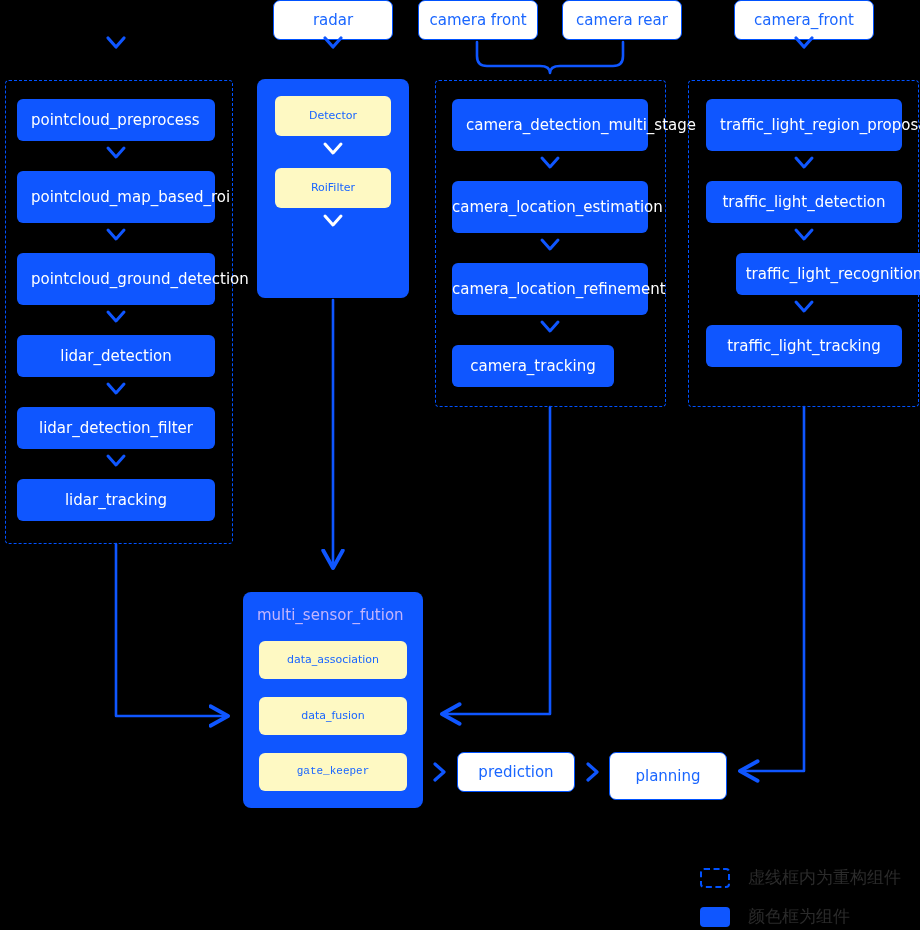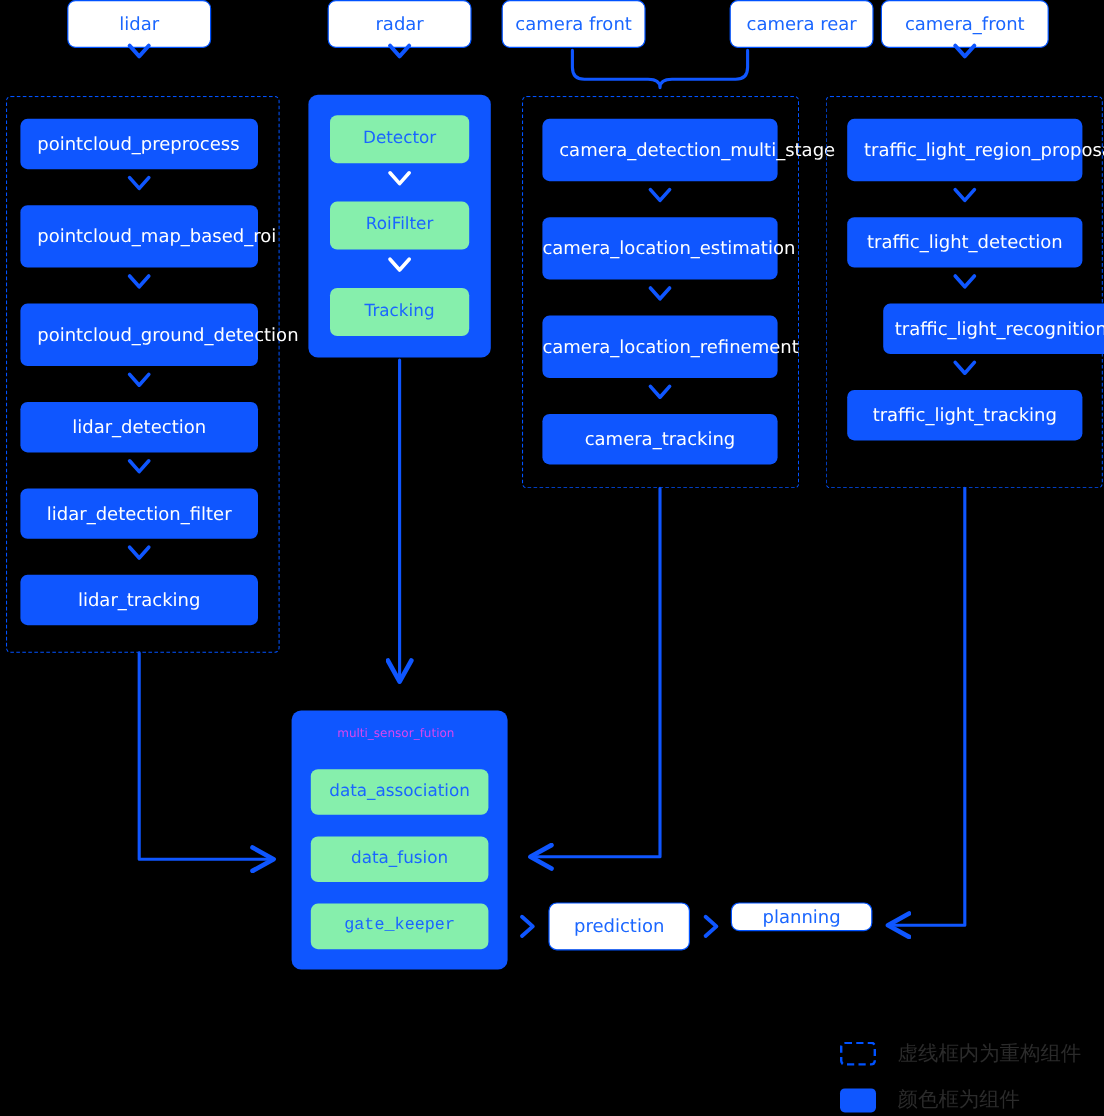--- a/index.html
+++ b/index.html
@@ -24,35 +24,35 @@
 
   
   .comp{
     background:#0f56ff;color:#ffffff;font-size:15px;
     padding:0 14px;border-radius:6px;text-align:left;
   }
   .comp.center{text-align:center;padding:0;justify-content:center;}
 
   
   .inner{
-    background:#86efac;color:#1a66ff;font-size:14px;
+    background:#fef9c3;color:#1a66ff;font-size:11px;
     border-radius:6px;justify-content:center;text-align:center;
   }
 
   
   .group-solid{
     position:absolute;box-sizing:border-box;background:#0f56ff;border-radius:8px;
   }
   
   .group-dashed{
     position:absolute;box-sizing:border-box;
     border:1.5px dashed #0052ff;border-radius:4px;background:transparent;
   }
   .group-title{
-    position:absolute;color:#d946ef;font-size:10px;white-space:nowrap;margin-left:24px;
+    position:absolute;color:#c4b5fd;font-size:15px;white-space:nowrap;
   }
 
   
   .chev{position:absolute;}
   .chev svg{display:block;}
 
   
   .legend-row{position:absolute;display:flex;align-items:center;}
   .legend-swatch-dashed{
     width:30px;height:20px;border:2px dashed #0052ff;border-radius:4px;
@@ -86,33 +86,30 @@
 
     <path d="M116,544 L116,716 L228,716" fill="none" stroke="#0f56ff" stroke-width="2.6" stroke-linecap="round" stroke-linejoin="round" marker-end="url(#arr)"></path>
 
     <path d="M333,300 L333,568" fill="none" stroke="#0f56ff" stroke-width="2.6" stroke-linecap="round" stroke-linejoin="round" marker-end="url(#arr)"></path>
 
     <path d="M550,407 L550,714 L442,714" fill="none" stroke="#0f56ff" stroke-width="2.6" stroke-linecap="round" stroke-linejoin="round" marker-end="url(#arr)"></path>
 
     <path d="M804,407 L804,771 L740,771" fill="none" stroke="#0f56ff" stroke-width="2.6" stroke-linecap="round" stroke-linejoin="round" marker-end="url(#arr)"></path>
   </svg>
 
-  <div class="node src" style="left:56px;top:0px;width:120px;height:40px;">
-    <span class="lbl">lidar</span>
-  </div>
 
   <div class="node src" style="left:273px;top:0px;width:120px;height:40px;">
     <span class="lbl">radar</span>
   </div>
 
   <div class="node src" style="left:418px;top:0px;width:120px;height:40px;">
     <span class="lbl">camera front</span>
   </div>
 
-  <div class="node src" style="left:562px;top:0px;width:120px;height:40px;margin-left:46px;">
+  <div class="node src" style="left:562px;top:0px;width:120px;height:40px;">
     <span class="lbl">camera rear</span>
   </div>
 
   <div class="node src" style="left:734px;top:0px;width:140px;height:40px;">
     <span class="lbl">camera_front</span>
   </div>
 
   <div class="chev" style="left:104px;top:32px;">
     <svg width="24" height="22" viewBox="0 0 24 22">
         <path d="M4,6 L12,15 L20,6" fill="none" stroke="#0f56ff" stroke-width="3.2" stroke-linecap="round" stroke-linejoin="round"></path>
@@ -193,23 +190,20 @@
 
   <div class="node inner" style="left:275px;top:168px;width:116px;height:40px;">
     <span class="lbl">RoiFilter</span>
   </div>
   <div class="chev" style="left:321px;top:211px;">
     <svg width="24" height="20" viewBox="0 0 24 20">
         <path d="M4,5 L12,14 L20,5" fill="none" stroke="#ffffff" stroke-width="3" stroke-linecap="round" stroke-linejoin="round"></path>
       </svg>
   </div>
 
-  <div class="node inner" style="left:275px;top:240px;width:116px;height:40px;">
-    <span class="lbl">Tracking</span>
-  </div>
 
   <div class="group-dashed" style="left:435px;top:80px;width:231px;height:327px;"></div>
 
   <div class="node comp" style="left:452px;top:99px;width:196px;height:52px;">
     <span class="lbl">camera_detection_multi_stage</span>
   </div>
   <div class="chev" style="left:538px;top:153px;">
     <svg width="24" height="20" viewBox="0 0 24 20">
         <path d="M4,5 L12,14 L20,5" fill="none" stroke="#0f56ff" stroke-width="3" stroke-linecap="round" stroke-linejoin="round"></path>
       </svg>
@@ -226,21 +220,21 @@
 
   <div class="node comp center" style="left:452px;top:263px;width:196px;height:52px;">
     <span class="lbl">camera_location_refinement</span>
   </div>
   <div class="chev" style="left:538px;top:317px;">
     <svg width="24" height="20" viewBox="0 0 24 20">
         <path d="M4,5 L12,14 L20,5" fill="none" stroke="#0f56ff" stroke-width="3" stroke-linecap="round" stroke-linejoin="round"></path>
       </svg>
   </div>
 
-  <div class="node comp center" style="left:452px;top:345px;width:196px;height:42px;">
+  <div class="node comp center" style="left:452px;top:345px;width:162px;height:42px;">
     <span class="lbl">camera_tracking</span>
   </div>
 
   <div class="group-dashed" style="left:688px;top:80px;width:231px;height:327px;"></div>
 
   <div class="node comp" style="left:706px;top:99px;width:196px;height:52px;">
     <span class="lbl">traffic_light_region_proposal</span>
   </div>
   <div class="chev" style="left:792px;top:153px;">
     <svg width="24" height="20" viewBox="0 0 24 20">
@@ -292,21 +286,21 @@
   <div class="node src" style="left:457px;top:752px;width:118px;height:40px;">
     <span class="lbl">prediction</span>
   </div>
 
   <div class="chev" style="left:583px;top:760px;">
     <svg width="18" height="24" viewBox="0 0 18 24">
         <path d="M5,4 L14,12 L5,20" fill="none" stroke="#0f56ff" stroke-width="3.2" stroke-linecap="round" stroke-linejoin="round"></path>
       </svg>
   </div>
 
-  <div class="node src" style="left:609px;top:752px;width:118px;height:24px;justify-content:center;">
+  <div class="node src" style="left:609px;top:752px;width:118px;height:48px;justify-content:center;">
     <span class="lbl">planning</span>
   </div>
 
   <div class="legend-row" style="left:700px;top:866px;">
     <span class="legend-swatch-dashed"></span>
     <span class="legend-text">虚线框内为重构组件</span>
   </div>
 
   <div class="legend-row" style="left:700px;top:905px;">
     <span class="legend-swatch-solid"></span>

